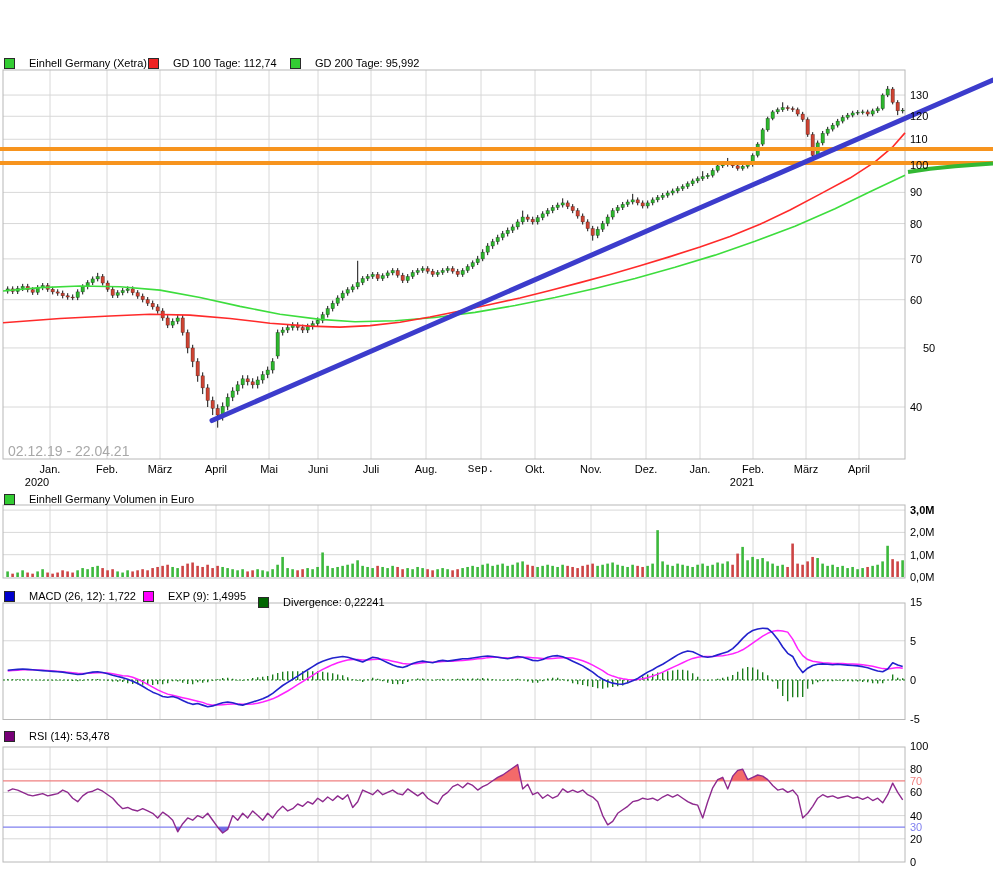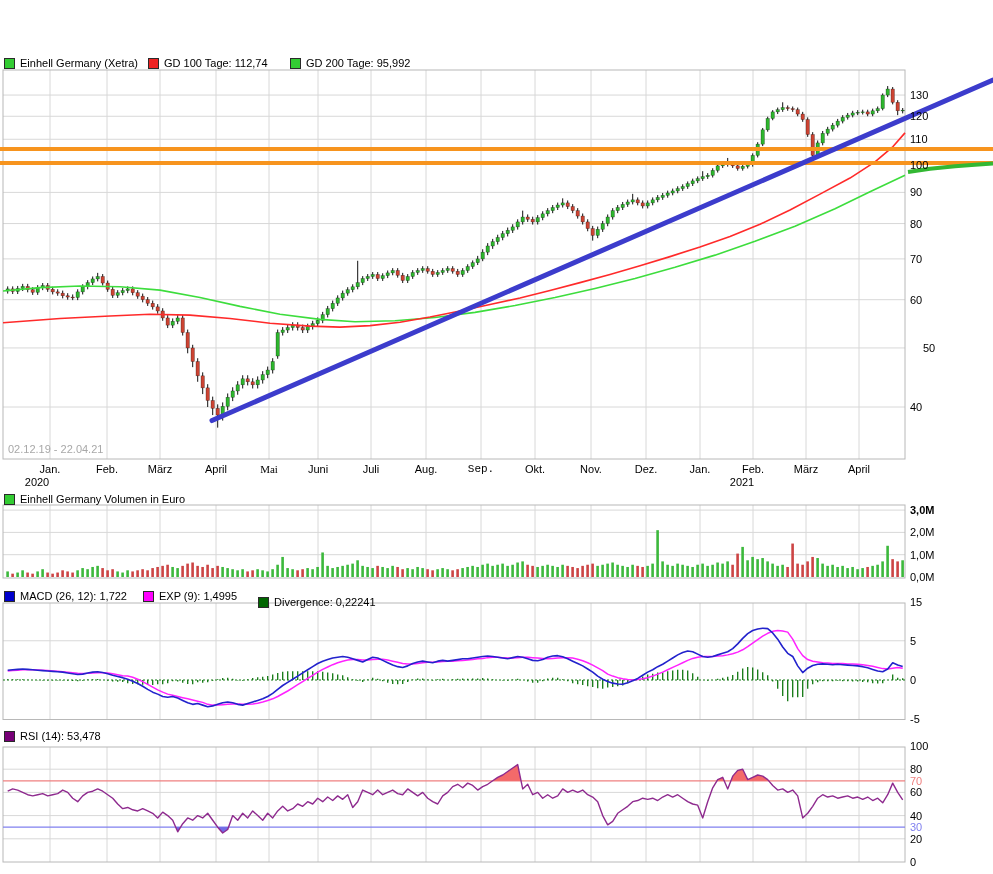--- a/index.html
+++ b/index.html
@@ -1,23 +1,23 @@
 <!DOCTYPE html>
 <html><head>
 <meta charset="utf-8">
 <style>
   html,body{margin:0;padding:0;background:#fff;}
   #app{position:relative;width:993px;height:874px;background:#fff;overflow:hidden;
        font-family:"Liberation Sans",sans-serif;}
   #chart-svg{position:absolute;left:0;top:0;}
-  .li{position:absolute;display:flex;align-items:center;gap:5px;font-size:11px;color:#000;white-space:nowrap;}
+  .li{position:absolute;display:flex;align-items:center;gap:14px;font-size:11px;color:#000;white-space:nowrap;}
   .sq{width:9px;height:9px;border:1px solid #2a2a2a;display:inline-block;flex:0 0 auto;}
   .lab{position:absolute;font-size:11px;color:#000;white-space:nowrap;line-height:12px;}
   .xlab{transform:translateX(-50%);}
-  #date-range{position:absolute;left:8px;top:443px;font-size:11px;color:#a8a8a8;}
+  #date-range{position:absolute;left:8px;top:443px;font-size:14px;color:#a8a8a8;}
 </style>
 </head>
 <body>
 
 <div id="app">
 
   <svg id="chart-svg" width="993" height="874">
       <g>
         <line x1="50" y1="70" x2="50" y2="459" stroke="#d8d8d8" stroke-width="1"></line>
         <line x1="107" y1="70" x2="107" y2="459" stroke="#d8d8d8" stroke-width="1"></line>
@@ -932,21 +932,21 @@
       <div class="lab" style="left: 910px; top: 786.4px;">60</div>
       <div class="lab" style="left: 910px; top: 809.6px;">40</div>
       <div class="lab" style="left: 910px; top: 821.2px; color: rgb(128, 128, 239);">30</div>
       <div class="lab" style="left: 910px; top: 832.8px;">20</div>
       <div class="lab" style="left: 910px; top: 856px;">0</div>
       <div class="lab xlab" style="left: 50px; top: 463px;">Jan.</div>
       <div class="lab xlab" style="left: 37px; top: 476px;">2020</div>
       <div class="lab xlab" style="left: 107px; top: 463px;">Feb.</div>
       <div class="lab xlab" style="left: 160px; top: 463px;">März</div>
       <div class="lab xlab" style="left: 216px; top: 463px;">April</div>
-      <div class="lab xlab" style="left: 269px; top: 463px; font-family: Liberation Serif, serif;">Mai</div>
+      <div class="lab xlab" style="left: 269px; top: 463px;">Mai</div>
       <div class="lab xlab" style="left: 318px; top: 463px;">Juni</div>
       <div class="lab xlab" style="left: 371px; top: 463px;">Juli</div>
       <div class="lab xlab" style="left: 426px; top: 463px;">Aug.</div>
       <div class="lab xlab" style="left: 481px; top: 463px; font-family: Liberation Mono, monospace;">Sep.</div>
       <div class="lab xlab" style="left: 535px; top: 463px;">Okt.</div>
       <div class="lab xlab" style="left: 591px; top: 463px;">Nov.</div>
       <div class="lab xlab" style="left: 646px; top: 463px;">Dez.</div>
       <div class="lab xlab" style="left: 700px; top: 463px;">Jan.</div>
       <div class="lab xlab" style="left: 700px; top: 476px; margin-left: 42px;">2021</div>
       <div class="lab xlab" style="left: 753px; top: 463px;">Feb.</div>

